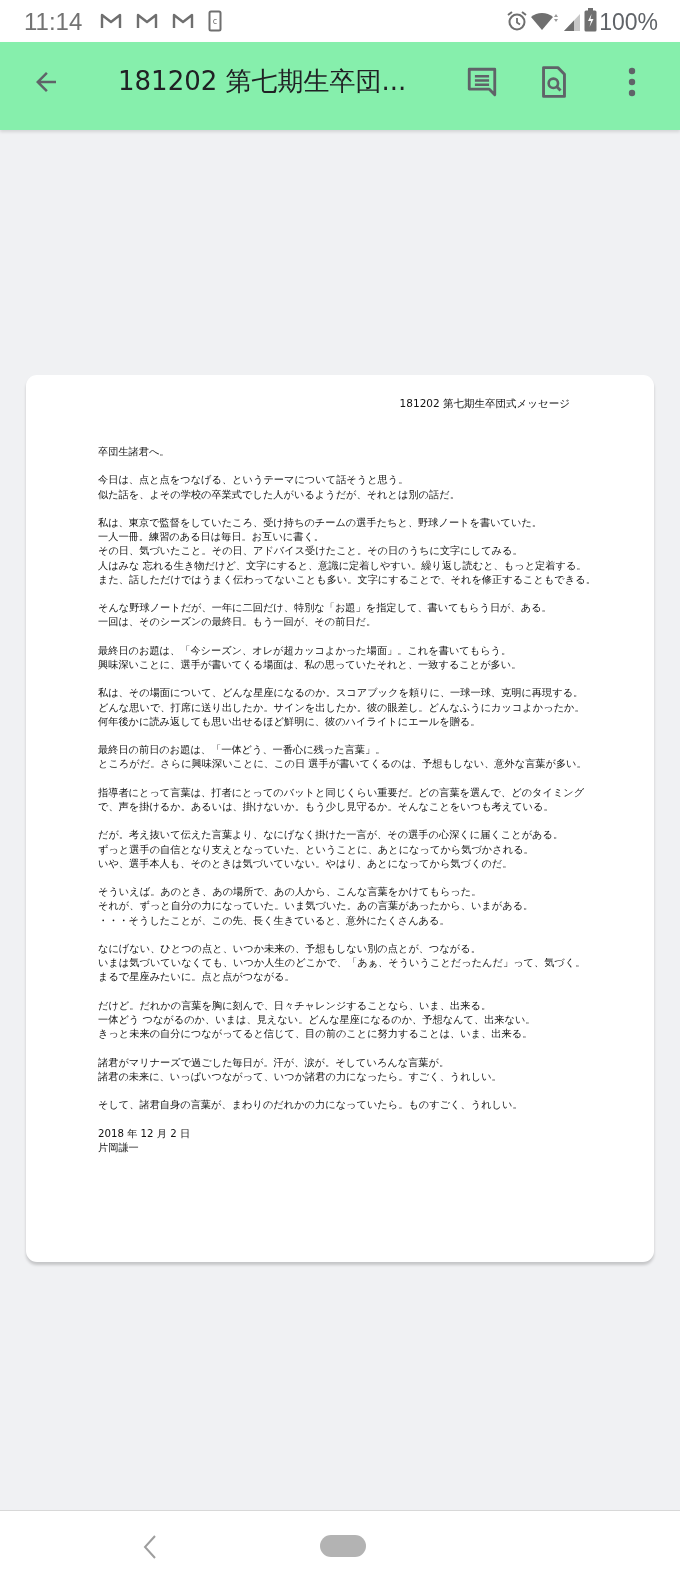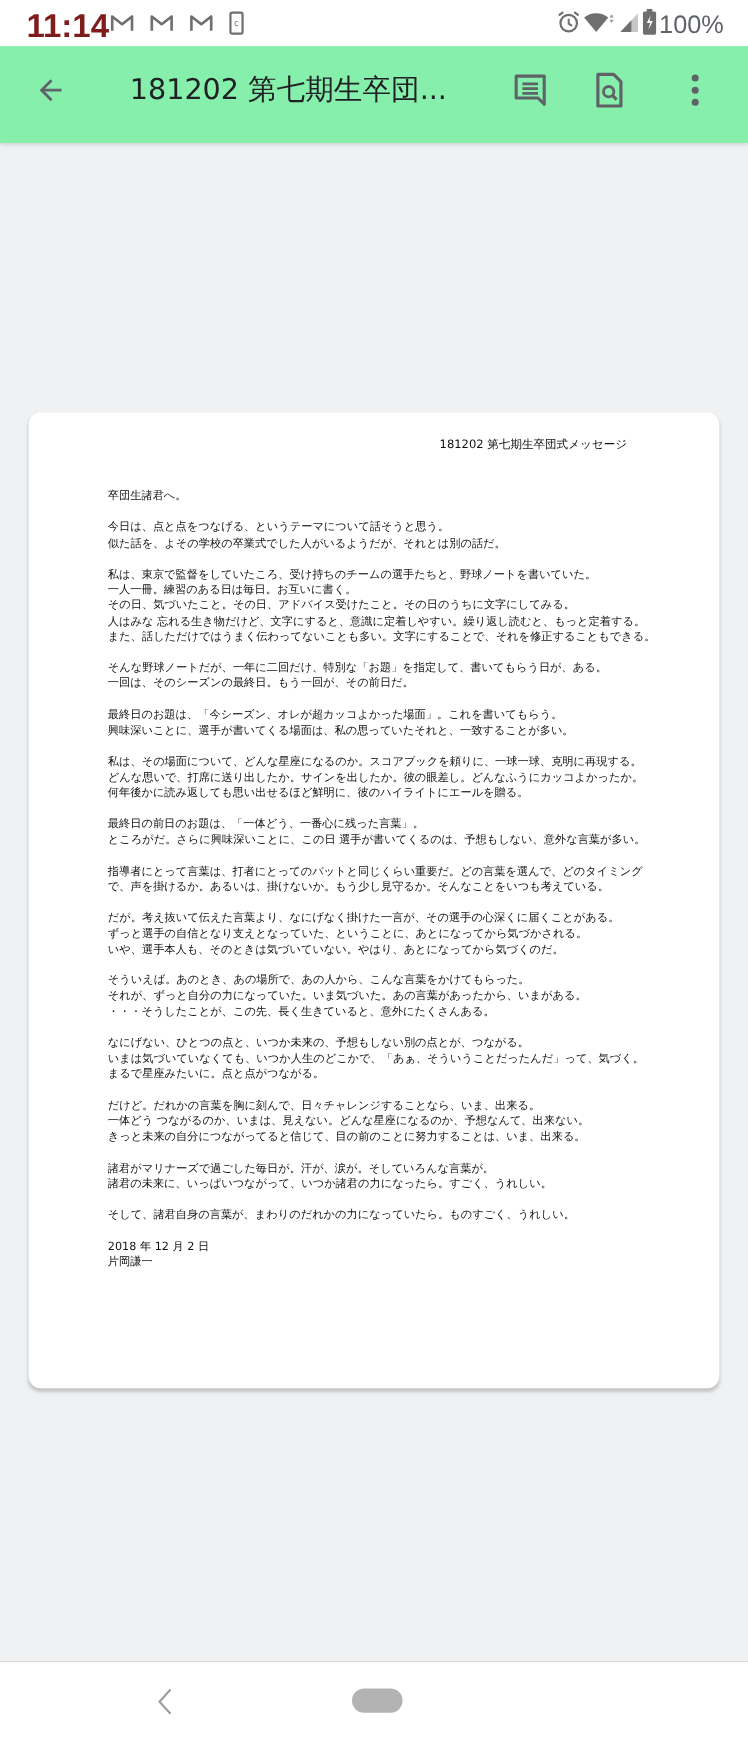--- a/index.html
+++ b/index.html
@@ -1,20 +1,20 @@
 <!DOCTYPE html>
 <html><head>
 <meta charset="utf-8">
 <style>
   * { box-sizing: border-box; margin: 0; padding: 0; }
   html, body { width: 680px; height: 1588px; overflow: hidden; background: #f0f1f3; font-family: "DejaVu Sans", "Liberation Sans", sans-serif; }
   .status-bar { position: absolute; left: 0; top: 0; width: 680px; height: 42px; background: #ffffff; color: #666; display: flex; align-items: center; }
-  .status-time { position: absolute; left: 24px; top: 8px; font-family: "Liberation Sans", sans-serif; font-size: 30px; color: #7f1d1d; font-weight: bold; }
+  .status-time { position: absolute; left: 24px; top: 8px; font-family: "Liberation Sans", sans-serif; font-size: 24px; color: #737373; }
   .status-notifs { position: absolute; left: 100px; top: 10px; display: flex; gap: 14px; align-items: center; }
-  .status-right { position: absolute; right: 22px; top: 8px; display: flex; gap: 2px; align-items: center; }
+  .status-right { position: absolute; right: 22px; top: 8px; display: flex; gap: 2px; align-items: flex-end; }
   .status-battery-pct { font-family: "Liberation Sans", sans-serif; font-size: 23px; color: #5f6368; }
   .app-bar { position: absolute; left: 0; top: 42px; width: 680px; height: 88px; background: #86efac; box-shadow: 0 2px 3px rgba(0,0,0,0.12); }
   .back-btn { position: absolute; left: 24px; top: 20px; width: 44px; height: 44px; display: flex; align-items: center; justify-content: center; }
   .doc-title { position: absolute; left: 118px; top: 22px; font-family: "DejaVu Sans", sans-serif; font-size: 26px; color: #202124; white-space: nowrap; }
   .action-btn { position: absolute; top: 20px; width: 44px; height: 44px; display: flex; align-items: center; justify-content: center; }
   .page { position: absolute; left: 26px; top: 375px; width: 628px; height: 887px; background: #ffffff; box-shadow: 0 3px 3px rgba(0,0,0,0.18); border-radius: 11px; }
   .page-header { position: absolute; right: 84px; top: 22px; font-size: 10.5px; color: #111; white-space: nowrap; }
   .doc-body { position: absolute; left: 72px; top: 70px; width: 500px; font-size: 10.2px; line-height: 14.2px; color: #111; }
   .para { margin-bottom: 14.2px; }
   .line { white-space: nowrap; }

